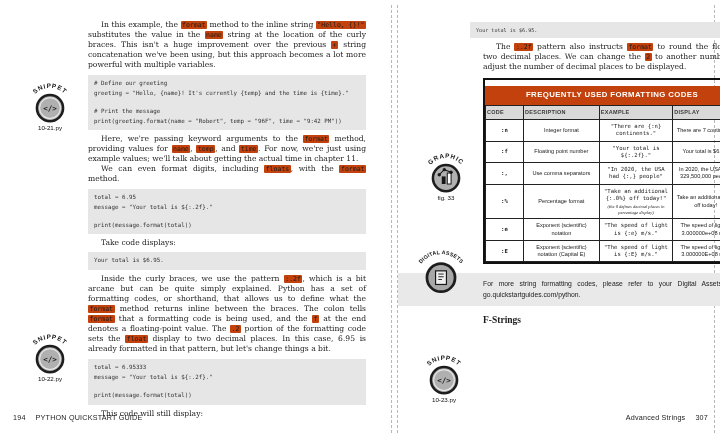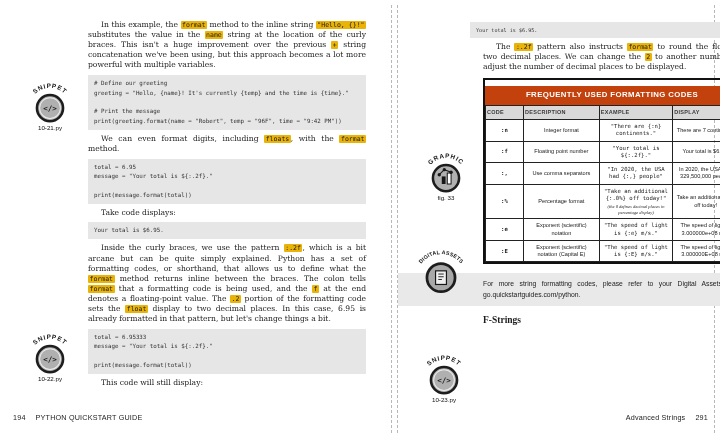--- a/index.html
+++ b/index.html
@@ -10,21 +10,21 @@
   .page-right{left:398px;width:322px;}
   .fold-line{position:absolute;top:5px;height:428px;border-left:1px dashed #b8b8b8;width:0;}
 
   
   .col-left{margin:20px 26px 0 88px;width:278px;}
   .col-right{margin:22px 0 0 85px;width:258px;}
   .body-text{font-size:7.6px;line-height:1.33;text-align:justify;}
   .body-text p{margin:0;text-indent:13px;}
   .fs-para{margin:0 0 7px !important;text-indent:0 !important;}
 
-  .ic{font-family:"DejaVu Sans Mono",monospace;font-size:0.86em;background:#eab308;
+  .ic{font-family:"DejaVu Sans Mono",monospace;font-size:0.86em;background:#c2410c;
       padding:0 1.5px;border-radius:1px;}
 
   .code-block{background:#e6e6e6;font-family:"DejaVu Sans Mono",monospace;font-size:5.8px;
       line-height:1.6;padding:4px 6px;margin:5px 0 4px;white-space:pre-wrap;color:#333;}
   .output-block{background:#e6e6e6;font-family:"DejaVu Sans Mono",monospace;font-size:5.8px;
       line-height:1.6;padding:4px 6px;margin:4px 0;white-space:pre-wrap;color:#333;}
   .caption{margin:3px 0;text-indent:13px;font-size:7.6px;}
   .page-right .code-block,.page-right .output-block{margin-left:-13px;font-size:5.1px;}
 
   
@@ -97,20 +97,21 @@
       <div class="badge-caption">10-22.py</div>
     </div>
 
     <div class="col-left body-text">
       <p>In this example, the <code class="ic">format</code> method to the inline string <code class="ic">"Hello, {}!"</code> substitutes the value in the <code class="ic">name</code> string at the location of the curly braces. This isn't a huge improvement over the previous <code class="ic">+</code> string concatenation we've been using, but this approach becomes a lot more powerful with multiple variables.</p>
       <pre class="code-block"># Define our greeting
 greeting = "Hello, {name}! It's currently {temp} and the time is {time}."
 
 # Print the message
 print(greeting.format(name = "Robert", temp = "96F", time = "9:42 PM"))</pre>
+      <p>Here, we're passing keyword arguments to the <code class="ic">format</code> method, providing values for <code class="ic">name</code>, <code class="ic">temp</code>, and <code class="ic">time</code>. For now, we're just using example values; we'll talk about getting the actual time in chapter 11.</p>
       <p>We can even format digits, including <code class="ic">floats</code>, with the <code class="ic">format</code> method.</p>
       <pre class="code-block">total = 6.95
 message = "Your total is ${:.2f}."
 
 print(message.format(total))</pre>
       <div class="caption">Take code displays:</div>
       <pre class="output-block">Your total is $6.95.</pre>
       <p>Inside the curly braces, we use the pattern <code class="ic">:.2f</code>, which is a bit arcane but can be quite simply explained. Python has a set of formatting codes, or shorthand, that allows us to define what the <code class="ic">format</code> method returns inline between the braces. The colon tells <code class="ic">format</code> that a formatting code is being used, and the <code class="ic">f</code> at the end denotes a floating-point value. The <code class="ic">.2</code> portion of the formatting code sets the <code class="ic">float</code> display to two decimal places. In this case, 6.95 is already formatted in that pattern, but let's change things a bit.</p>
       <pre class="code-block">total = 6.95333
 message = "Your total is ${:.2f}."
@@ -234,16 +235,16 @@
         </table>
       </div>
 
       <div class="callout">For more string formatting codes, please refer to your Digital Assets at go.quickstartguides.com/python.</div>
 
       <div class="fs-heading">F-Strings</div>
 
     </div>
 
     <div class="footer footer-right">
-      <span>Advanced Strings</span><span class="gap"></span><span>291</span>
+      <span>Advanced Strings</span><span class="gap"></span><span>307</span>
     </div>
   </div>
 </div>
 
 </body></html>

